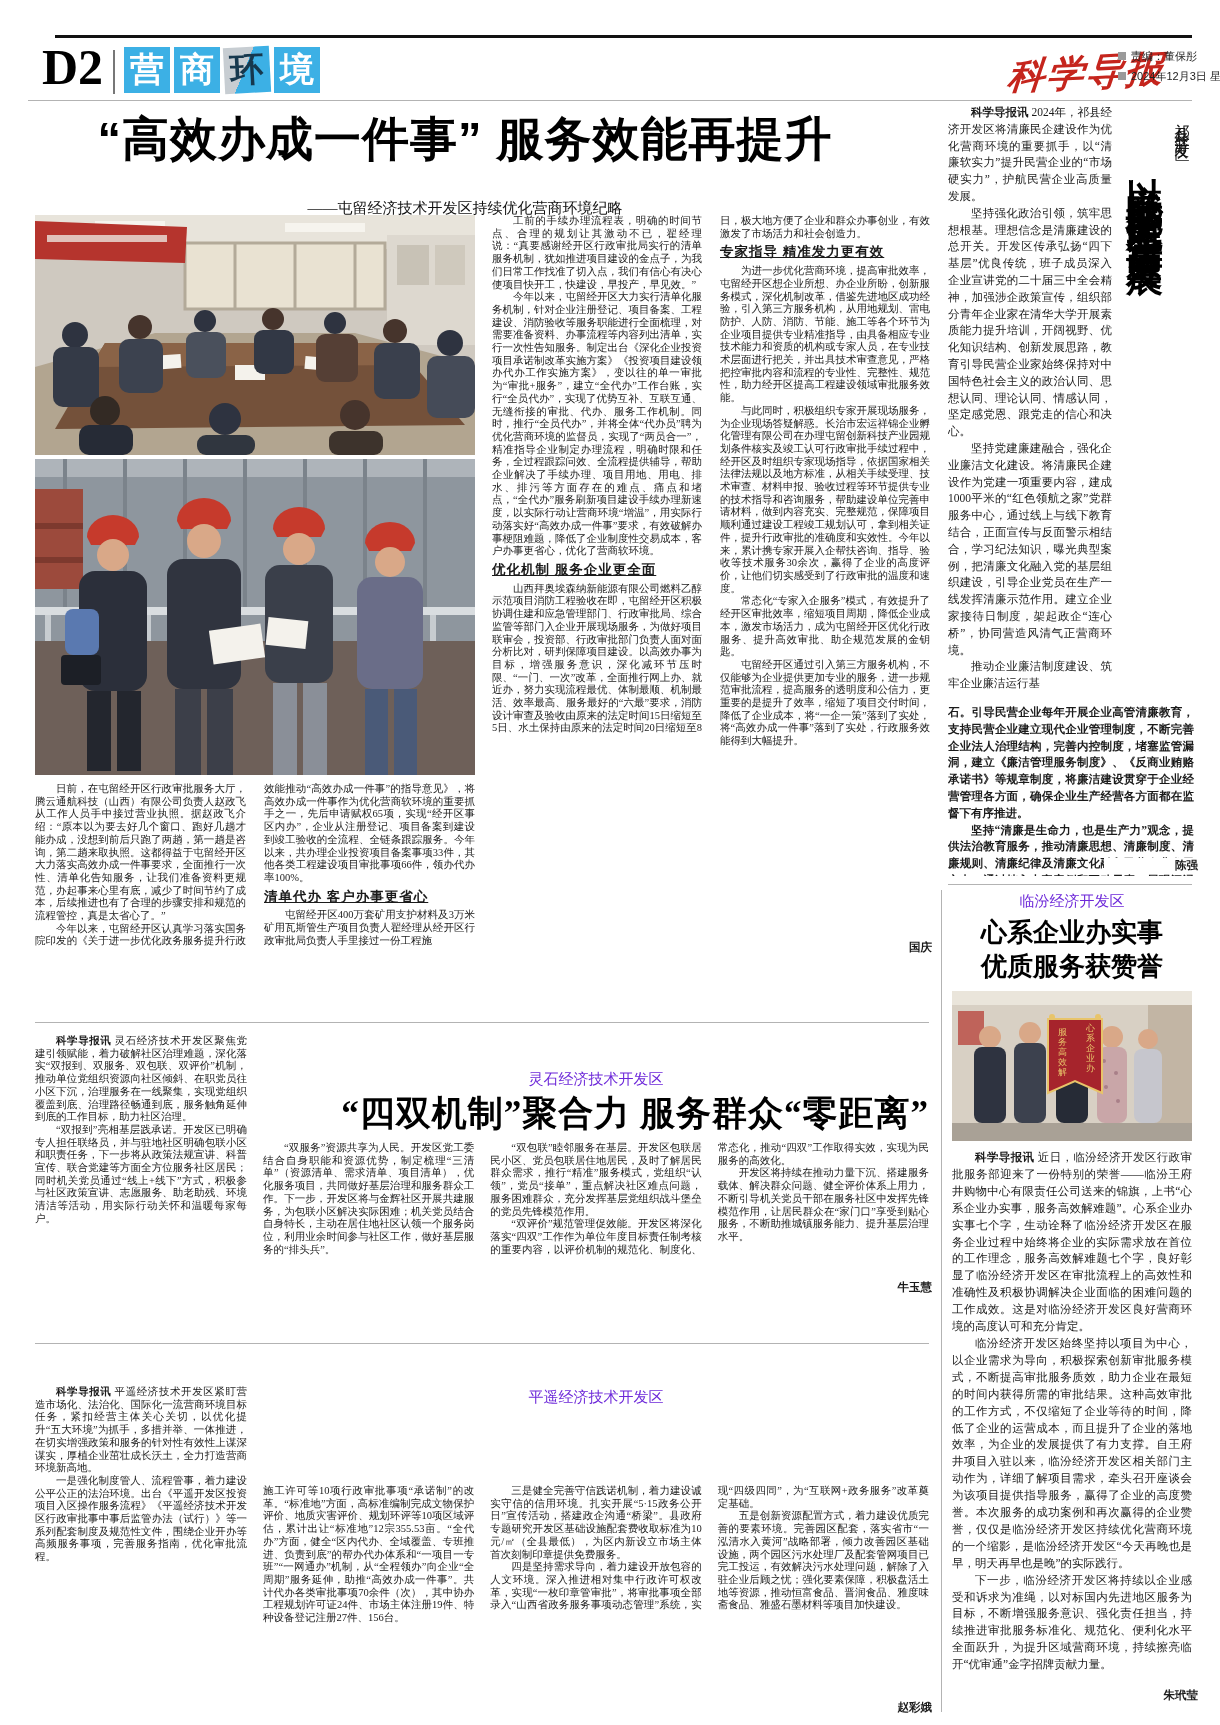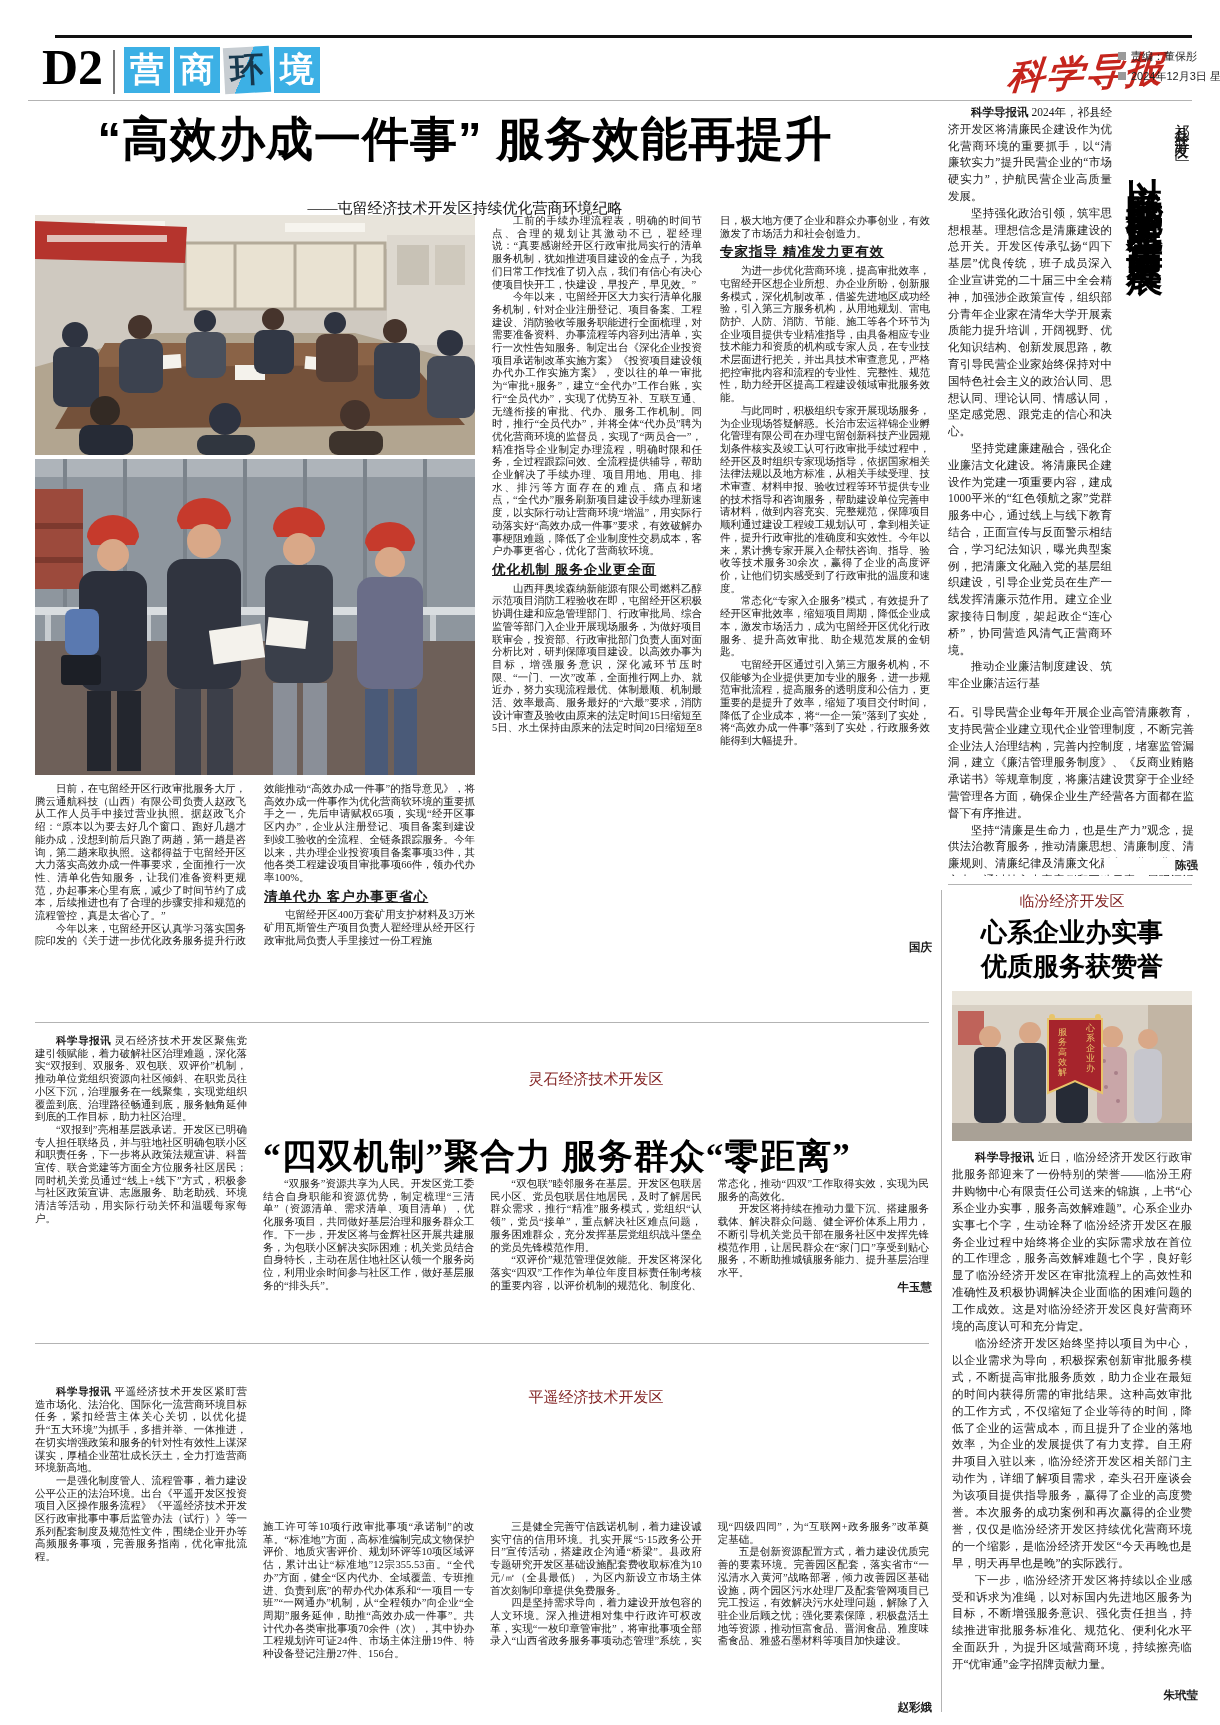--- a/index.html
+++ b/index.html
@@ -15,35 +15,35 @@
         font-weight:900;font-size:34px;display:flex;align-items:center;justify-content:center;}
   .tile-alt{background:linear-gradient(115deg,#c7cdd2 0 46%,#3cb0e5 46%);color:#16384e;transform:rotate(-3deg);}
   .masthead{font-family:"Liberation Serif",serif;font-weight:900;font-style:italic;font-size:37px;
             color:#c5251d;transform:skewX(-8deg) rotate(-3deg);letter-spacing:2px;}
   .edline{font-family:"Liberation Sans",sans-serif;font-size:11px;color:#222;line-height:20px;white-space:nowrap;}
   .sq{display:inline-block;width:8px;height:8px;background:#9a9a9a;margin-right:5px;}
   
   .main-hl{font-family:"Liberation Sans","DejaVu Sans",sans-serif;font-weight:900;font-size:47px;
            letter-spacing:1px;text-align:center;color:#000;line-height:1.15;}
   .main-sub{font-size:15px;text-align:center;color:#111;}
-  .sec-kicker{font-family:"Liberation Sans",sans-serif;font-size:15px;text-align:center;color:#7f1d1d;}
+  .sec-kicker{font-family:"Liberation Sans",sans-serif;font-size:15px;text-align:center;color:#6d28d9;}
   .sec-hl{font-family:"Liberation Serif",serif;font-weight:900;font-size:35px;letter-spacing:1px;
-          text-align:left;color:#000;white-space:nowrap;margin-top:43px;}
+          text-align:right;color:#000;white-space:nowrap;}
   .lf-hl{font-family:"Liberation Sans",sans-serif;font-weight:900;font-size:26px;line-height:34px;
          text-align:center;color:#000;}
   
   .body-txt p.para{margin:0;text-indent:2em;text-align:justify;}
   .body-txt p.subhead{font-family:"Liberation Sans",sans-serif;font-weight:bold;font-size:14px;
                       margin:6px 0;text-indent:0;letter-spacing:1px;text-decoration:underline;}
   .body-txt .lead{font-family:"Liberation Sans",sans-serif;font-weight:bold;}
   .dense{font-size:10.5px;line-height:12.7px;}
   .dense p.subhead{font-size:13.5px;}
   .loose{font-size:11.5px;line-height:17px;}
   .cols2{column-count:2;column-gap:18px;overflow:hidden;}
-  .cols3{column-count:3;column-gap:16px;overflow:hidden;margin-top:36px;}
+  .cols3{column-count:3;column-gap:16px;overflow:hidden;}
   .clip{overflow:hidden;}
   .byline{font-family:"Liberation Sans",sans-serif;font-weight:bold;font-size:11.5px;text-align:right;
           background:#fff;padding-left:6px;}
   
   .vrow{display:flex;}
   .vhead{writing-mode:vertical-rl;text-orientation:upright;font-family:"Liberation Sans",sans-serif;
          font-weight:900;font-size:37px;letter-spacing:7px;color:#000;line-height:48px;margin:0 2px 0 8px;padding-top:44px;}
   .vkick{writing-mode:vertical-rl;text-orientation:upright;font-family:"Liberation Sans",sans-serif;
          font-size:15px;letter-spacing:4px;color:#111;line-height:24px;padding-top:8px;}
   .vbody{flex:1;}
@@ -207,21 +207,21 @@
     <div class="vrow" style="height:594px;">
       <div class="vbody body-txt loose clip" style="font-size:11.5px;line-height:16.8px;height:594px;">
           <p class="para"><b class="lead">科学导报讯</b>  2024年，祁县经济开发区将清廉民企建设作为优化营商环境的重要抓手，以“清廉软实力”提升民营企业的“市场硬实力”，护航民营企业高质量发展。</p>
           <p class="para">坚持强化政治引领，筑牢思想根基。理想信念是清廉建设的总开关。开发区传承弘扬“四下基层”优良传统，班子成员深入企业宣讲党的二十届三中全会精神，加强涉企政策宣传，组织部分青年企业家在清华大学开展素质能力提升培训，开阔视野、优化知识结构、创新发展思路，教育引导民营企业家始终保持对中国特色社会主义的政治认同、思想认同、理论认同、情感认同，坚定感党恩、跟党走的信心和决心。</p>
           <p class="para">坚持党建廉建融合，强化企业廉洁文化建设。将清廉民企建设作为党建一项重要内容，建成1000平米的“红色领航之家”党群服务中心，通过线上与线下教育结合，正面宣传与反面警示相结合，学习纪法知识，曝光典型案例，把清廉文化融入党的基层组织建设，引导企业党员在生产一线发挥清廉示范作用。建立企业家接待日制度，架起政企“连心桥”，协同营造风清气正营商环境。</p>
           <p class="para">推动企业廉洁制度建设、筑牢企业廉洁运行基</p>
         </div>
       <div class="vhead">以廉赋能护航民企高质量发展</div>
       <div class="vkick">祁县经济开发区</div>
     </div>
-    <div class="body-txt loose clip" style="font-size:11.5px;line-height:16.8px;height:172px;margin-top:6px;">
+    <div class="body-txt loose clip" style="font-size:11.5px;line-height:16.8px;height:172px;margin-top:6px;font-weight:bold;">
         <p class="para" style="text-indent: 0px;">石。引导民营企业每年开展企业高管清廉教育，支持民营企业建立现代企业管理制度，不断完善企业法人治理结构，完善内控制度，堵塞监管漏洞，建立《廉洁管理服务制度》、《反商业贿赂承诺书》等规章制度，将廉洁建设贯穿于企业经营管理各方面，确保企业生产经营各方面都在监督下有序推进。</p>
         <p class="para">坚持“清廉是生命力，也是生产力”观念，提供法治教育服务，推动清廉思想、清廉制度、清廉规则、清廉纪律及清廉文化融入民营企业发展之中，通过植入丰富案例和互动元素，展现沉浸式教育体系空间，推动清廉民企建设走深走实。</p>
       </div>
   </div>
   <div class="abs byline" style="left:1104px;top:858px;width:88px;text-align:right;">陈强</div>
 
   <div class="abs grule" style="left:948px;top:884px;width:244px;height:1px;"></div>
   <div class="abs" style="left:941px;top:890px;width:1px;height:822px;background:#b3b3b3;"></div>
 
   <div class="abs" style="left:952px;top:892px;width:240px;">

